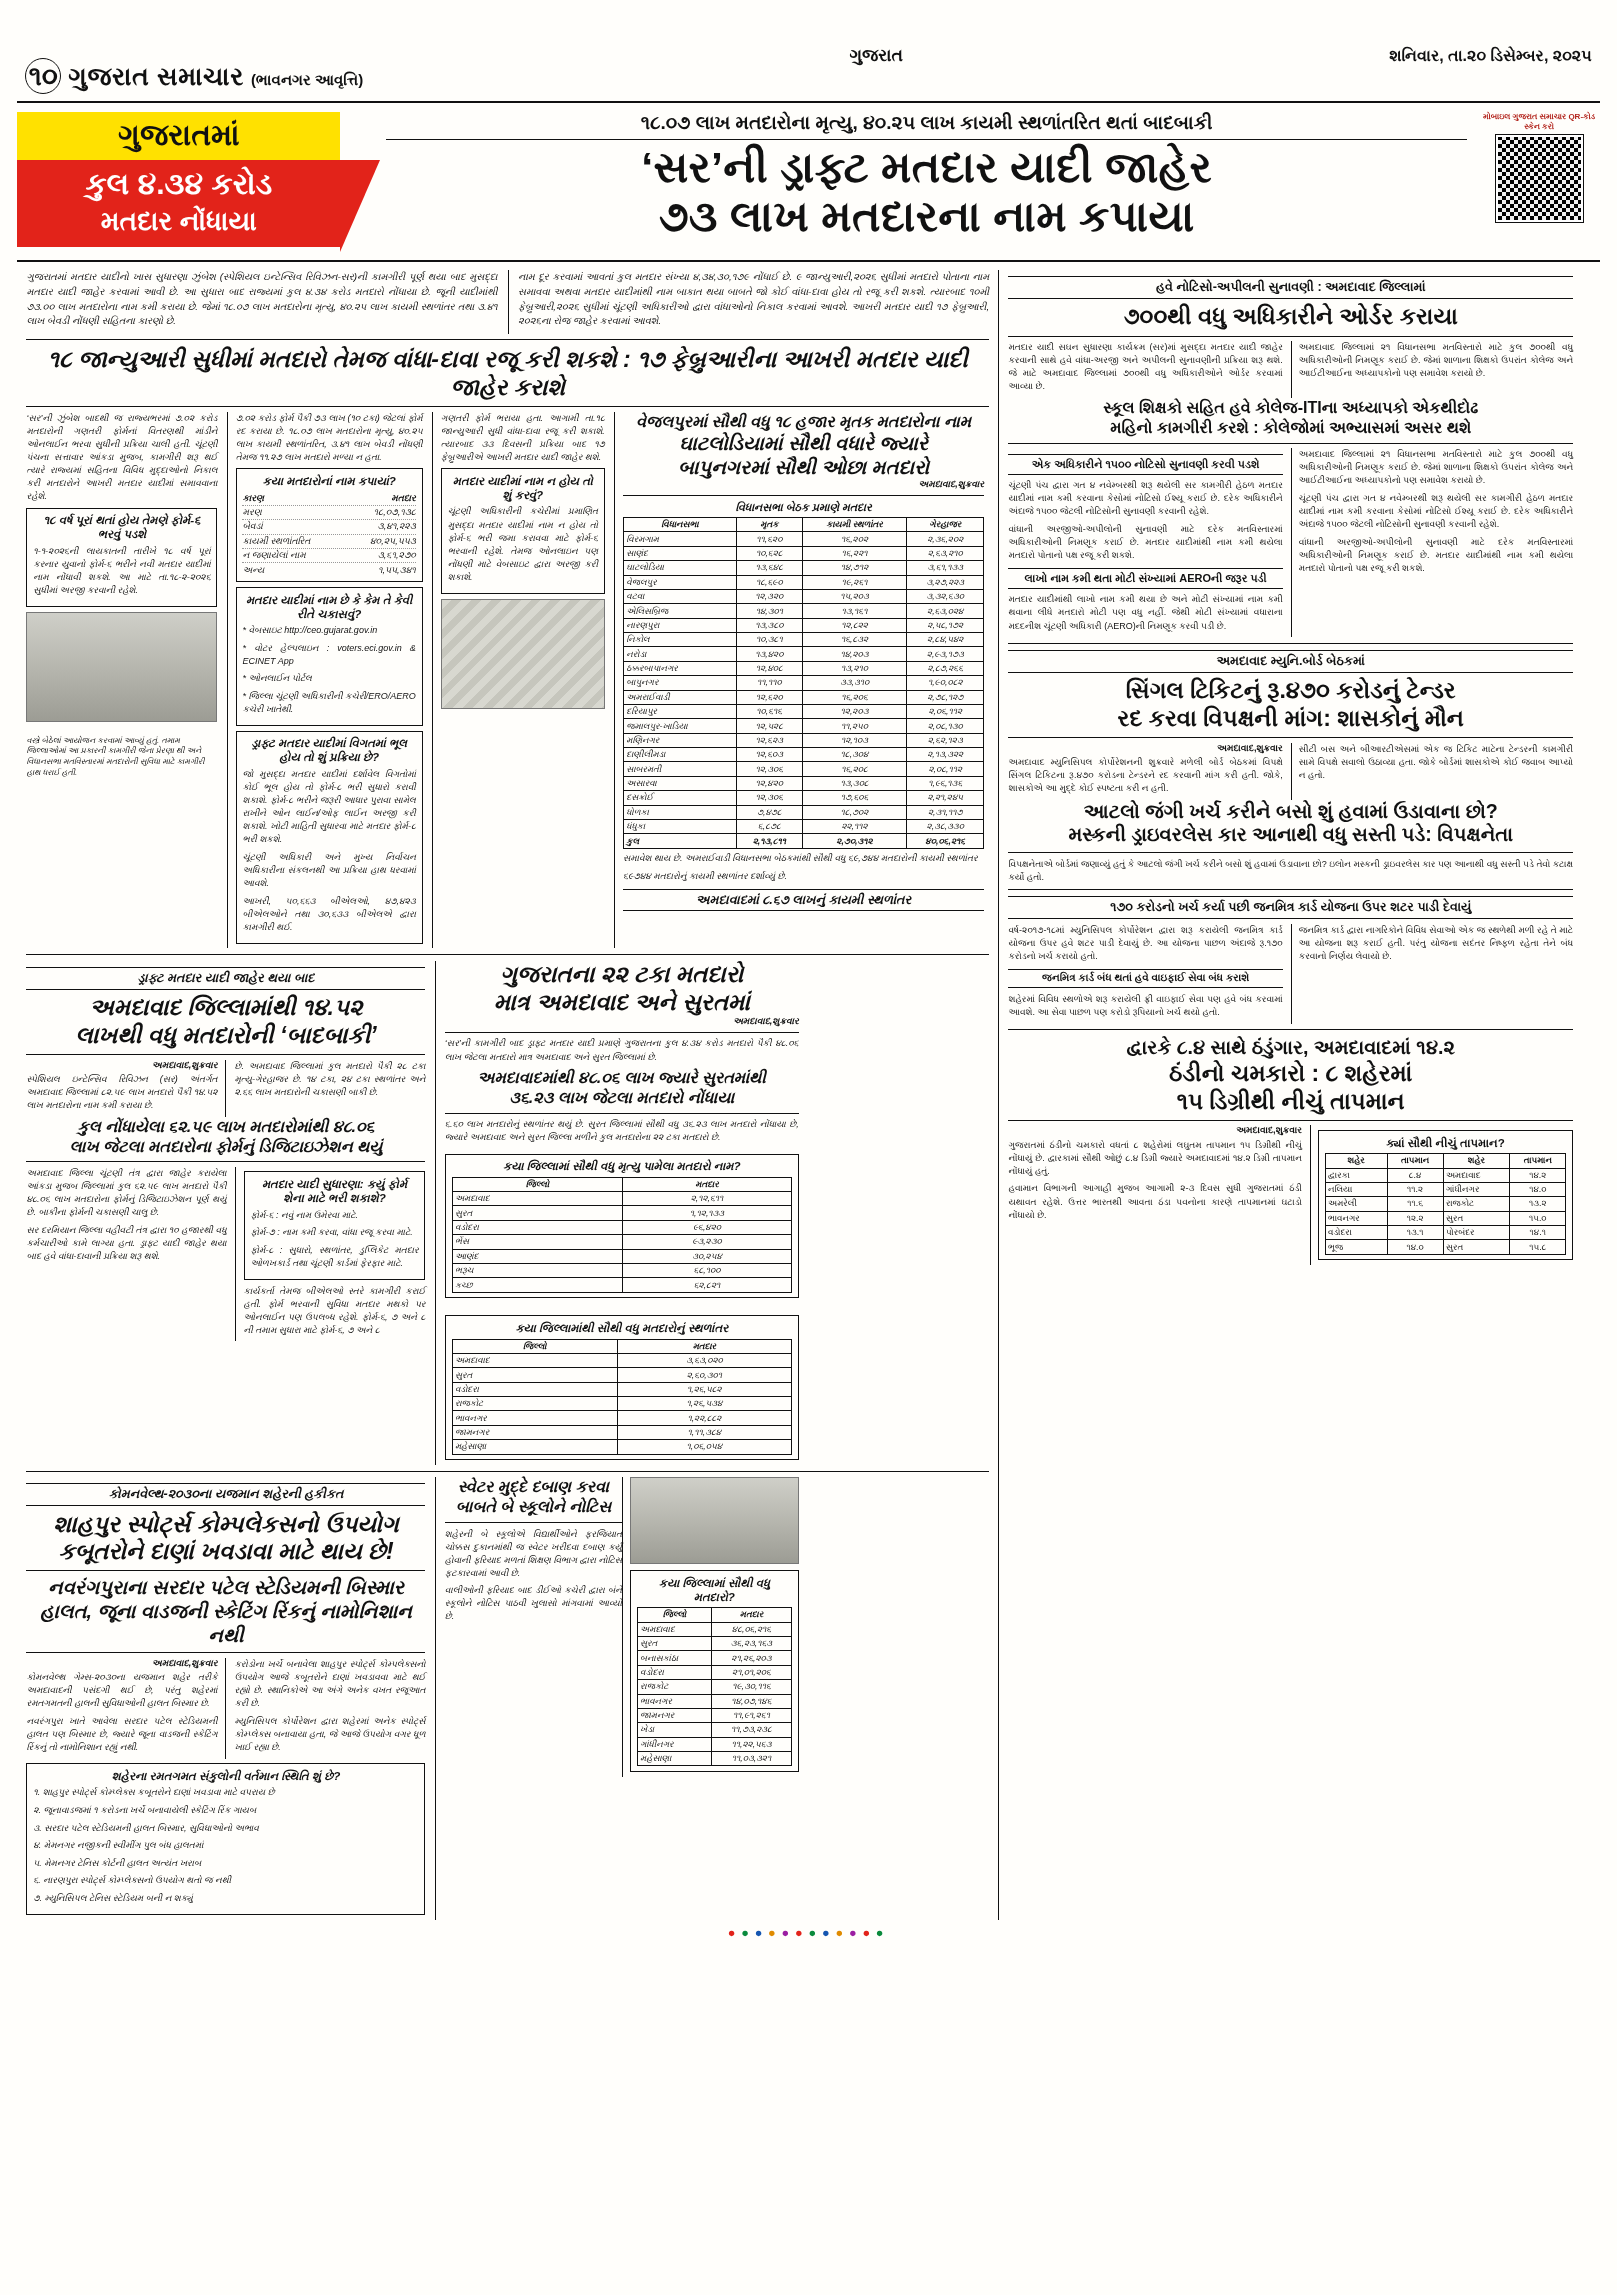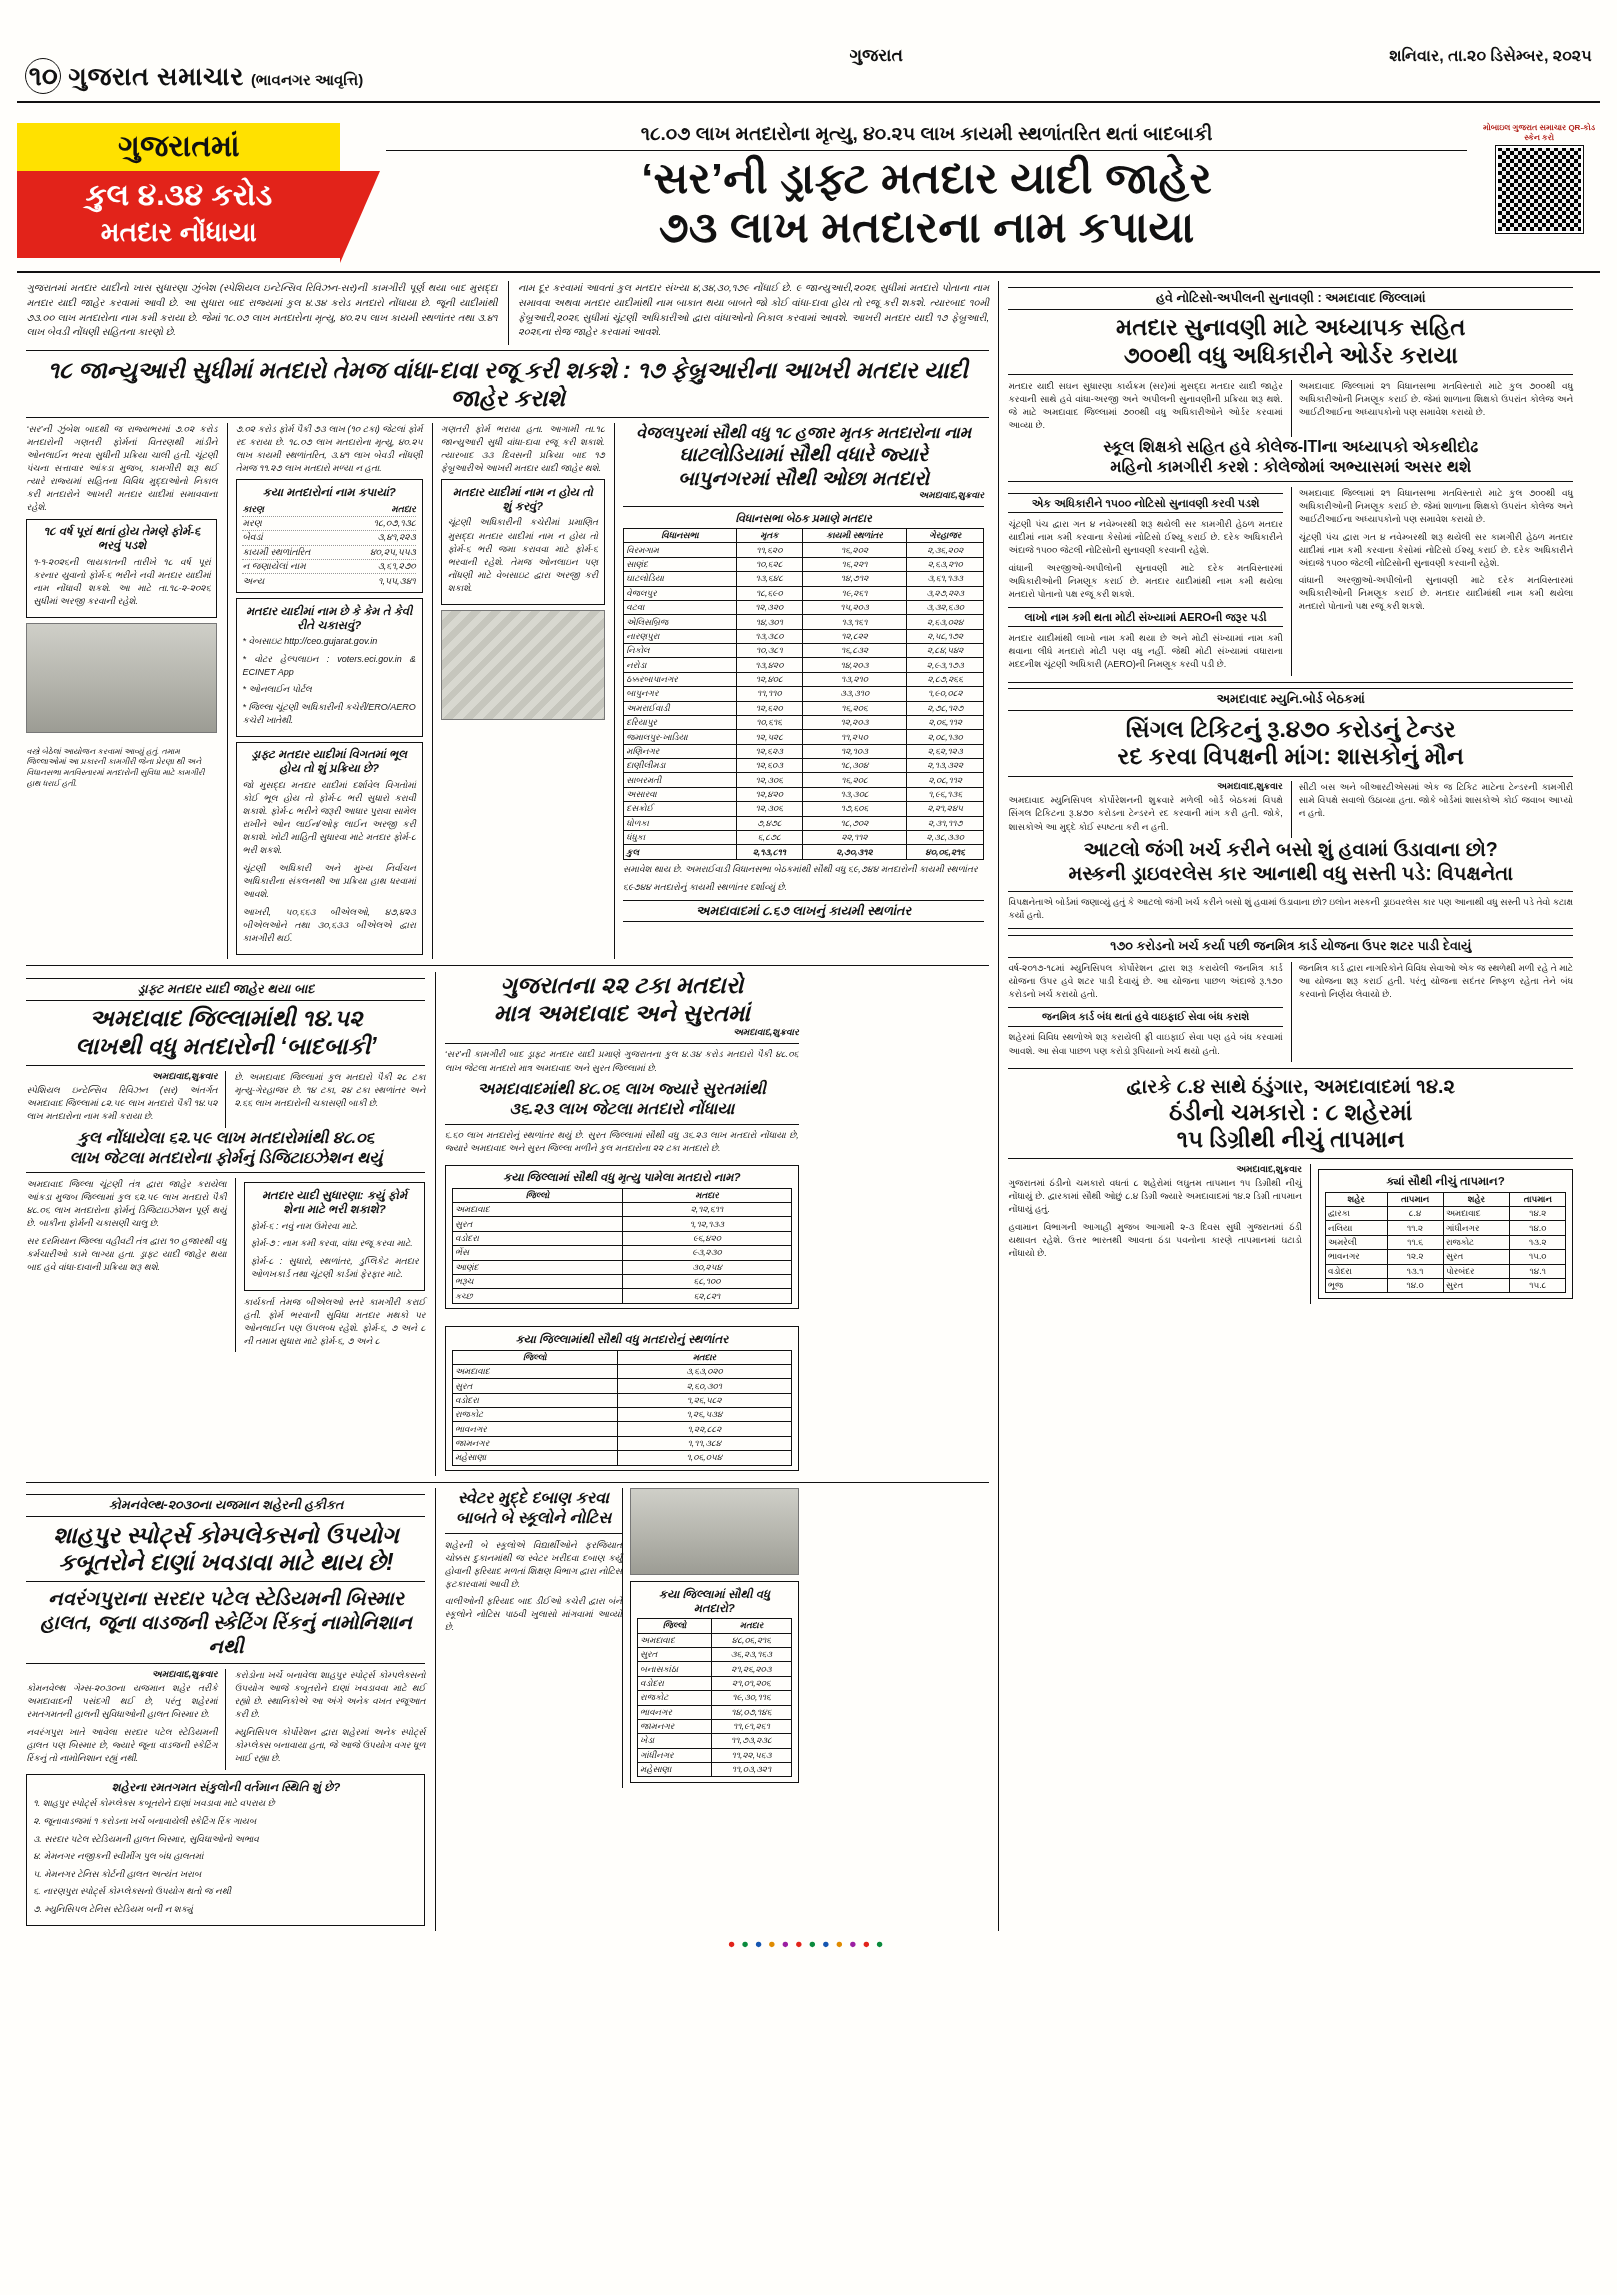--- a/index.html
+++ b/index.html
@@ -36,21 +36,21 @@
     margin-top: 41px;
   }
   .mh-title { font-size: 25.4px; font-weight: bold; letter-spacing: 0.6px; }
   .mh-edition { font-size: 15px; font-weight: bold; }
   .mh-center { font-size: 17.3px; font-weight: bold; }
   .mh-right { font-size: 16px; font-weight: bold; }
 
   
   .topbanner {
     display: flex;
-    margin-top: 20px;
+    margin-top: 9px;
     border-bottom: 2.9px solid #111;
     padding-bottom: 4.6px;
     min-height: 150px;
   }
   .flag {
     width: 323px;
     position: relative;
     flex: 0 0 323px;
   }
   .flag-y {
@@ -660,21 +660,20 @@
               </div>
             </div>
           </div>
         </div>
       </div>
     </div>
 
     <div class="col colB">
 
       <div class="section-head">હવે નોટિસો-અપીલની સુનાવણી : અમદાવાદ જિલ્લામાં</div>
-      <div class="hdr-sub">મતદાર સુનાવણી માટે અધ્યાપક સહિત</div>
       <div class="hdr-sub">૭૦૦થી વધુ અધિકારીને ઓર્ડર કરાયા</div>
       <div class="rule-thin"></div>
       <div style="display:flex; gap:8px;">
         <div style="flex:1">
           <p class="p small">મતદાર યાદી સઘન સુધારણા કાર્યક્રમ (સર)માં મુસદ્દા મતદાર યાદી જાહેર કરવાની સાથે હવે વાંધા-અરજી અને અપીલની સુનાવણીની પ્રક્રિયા શરૂ થશે. જે માટે અમદાવાદ જિલ્લામાં ૭૦૦થી વધુ અધિકારીઓને ઓર્ડર કરવામાં આવ્યા છે.</p>
         </div>
         <div style="flex:1; border-left:0.6px solid #111; padding-left:7px;">
           <p class="p small">અમદાવાદ જિલ્લામાં ૨૧ વિધાનસભા મતવિસ્તારો માટે કુલ ૭૦૦થી વધુ અધિકારીઓની નિમણૂક કરાઈ છે. જેમાં શાળાના શિક્ષકો ઉપરાંત કોલેજ અને આઈટીઆઈના અધ્યાપકોનો પણ સમાવેશ કરાયો છે.</p>
         </div>
       </div>

